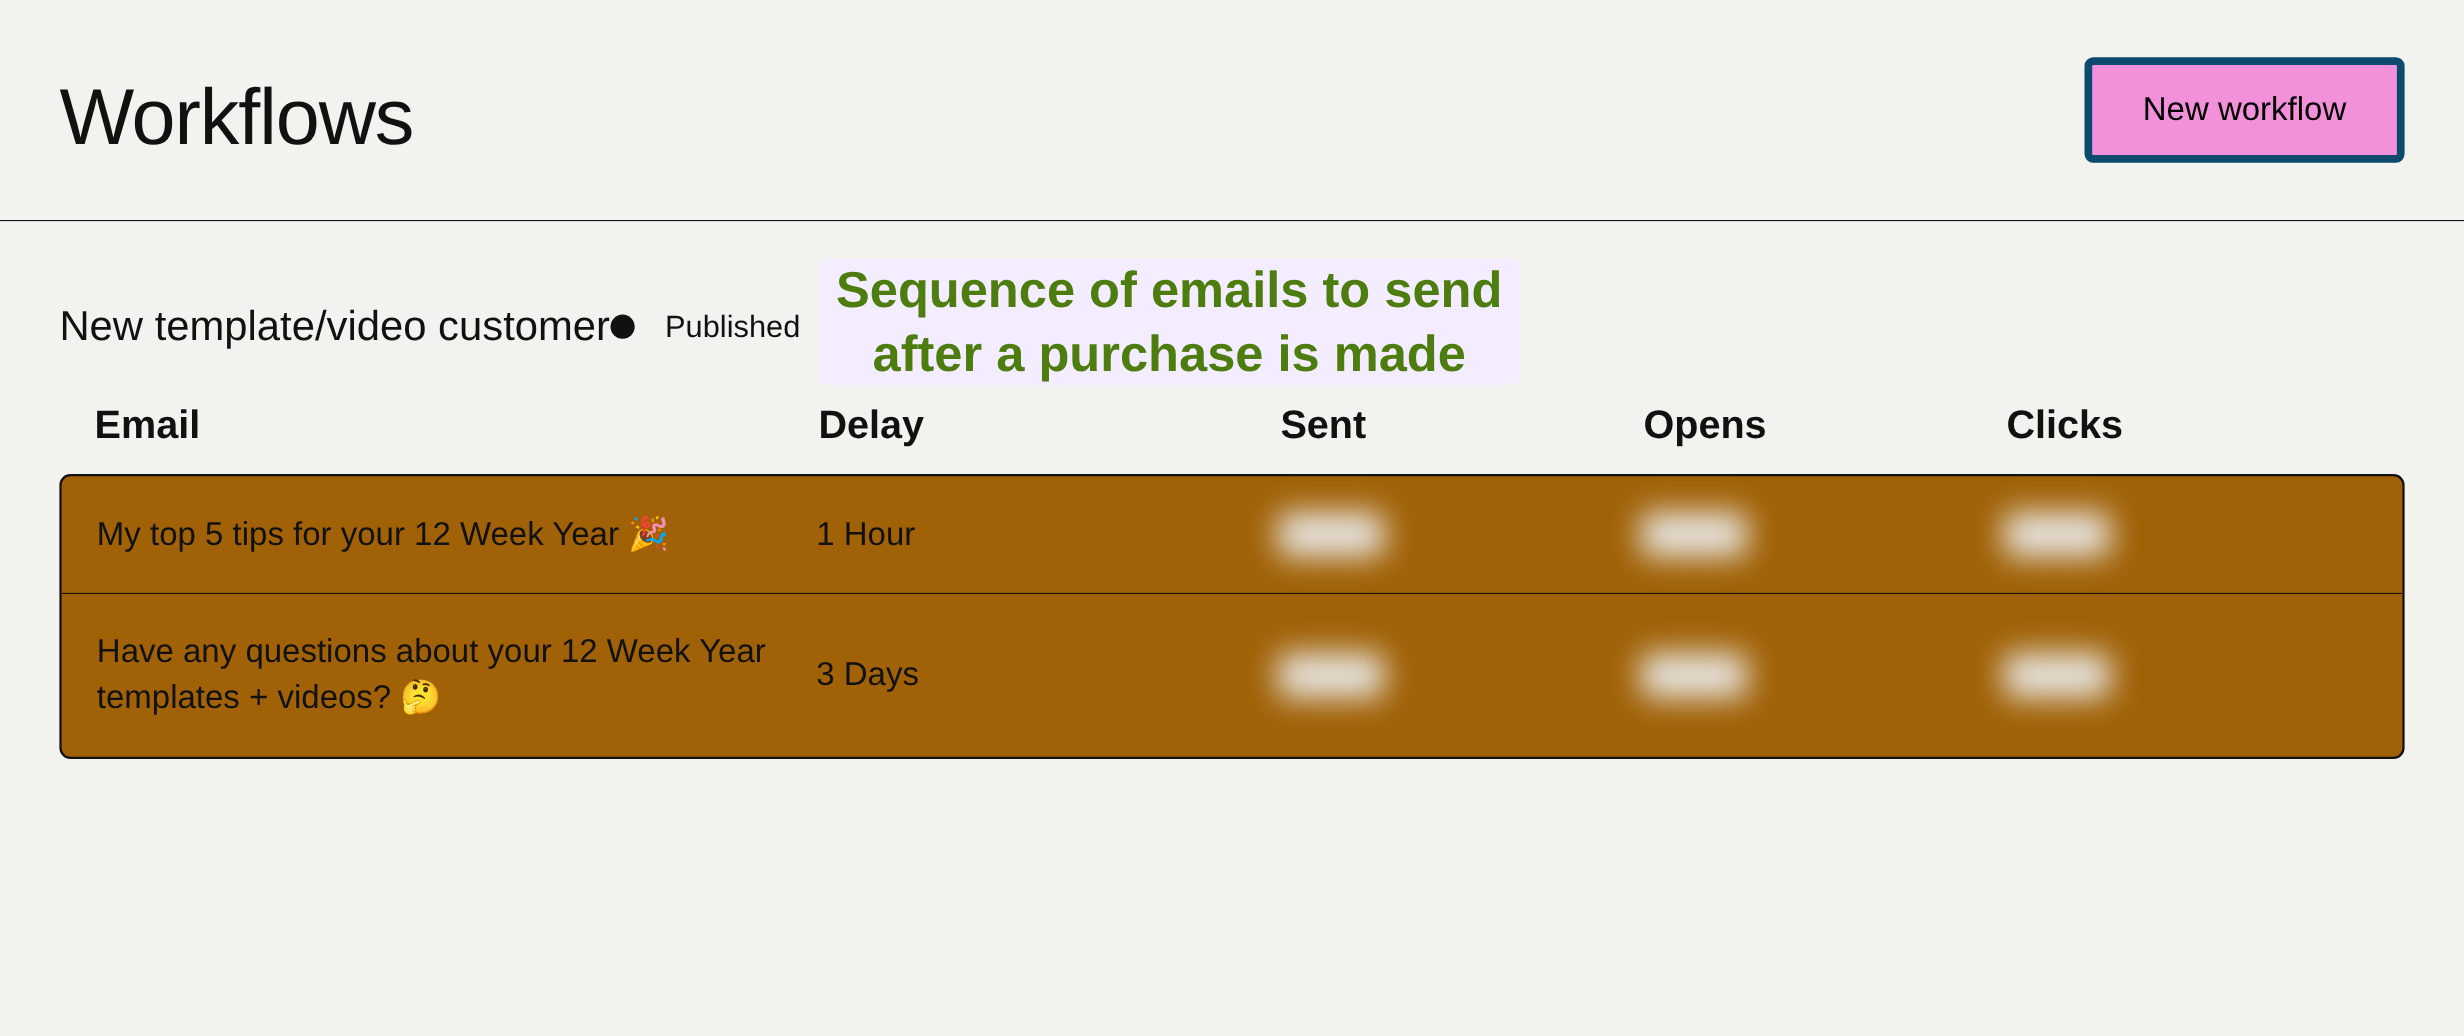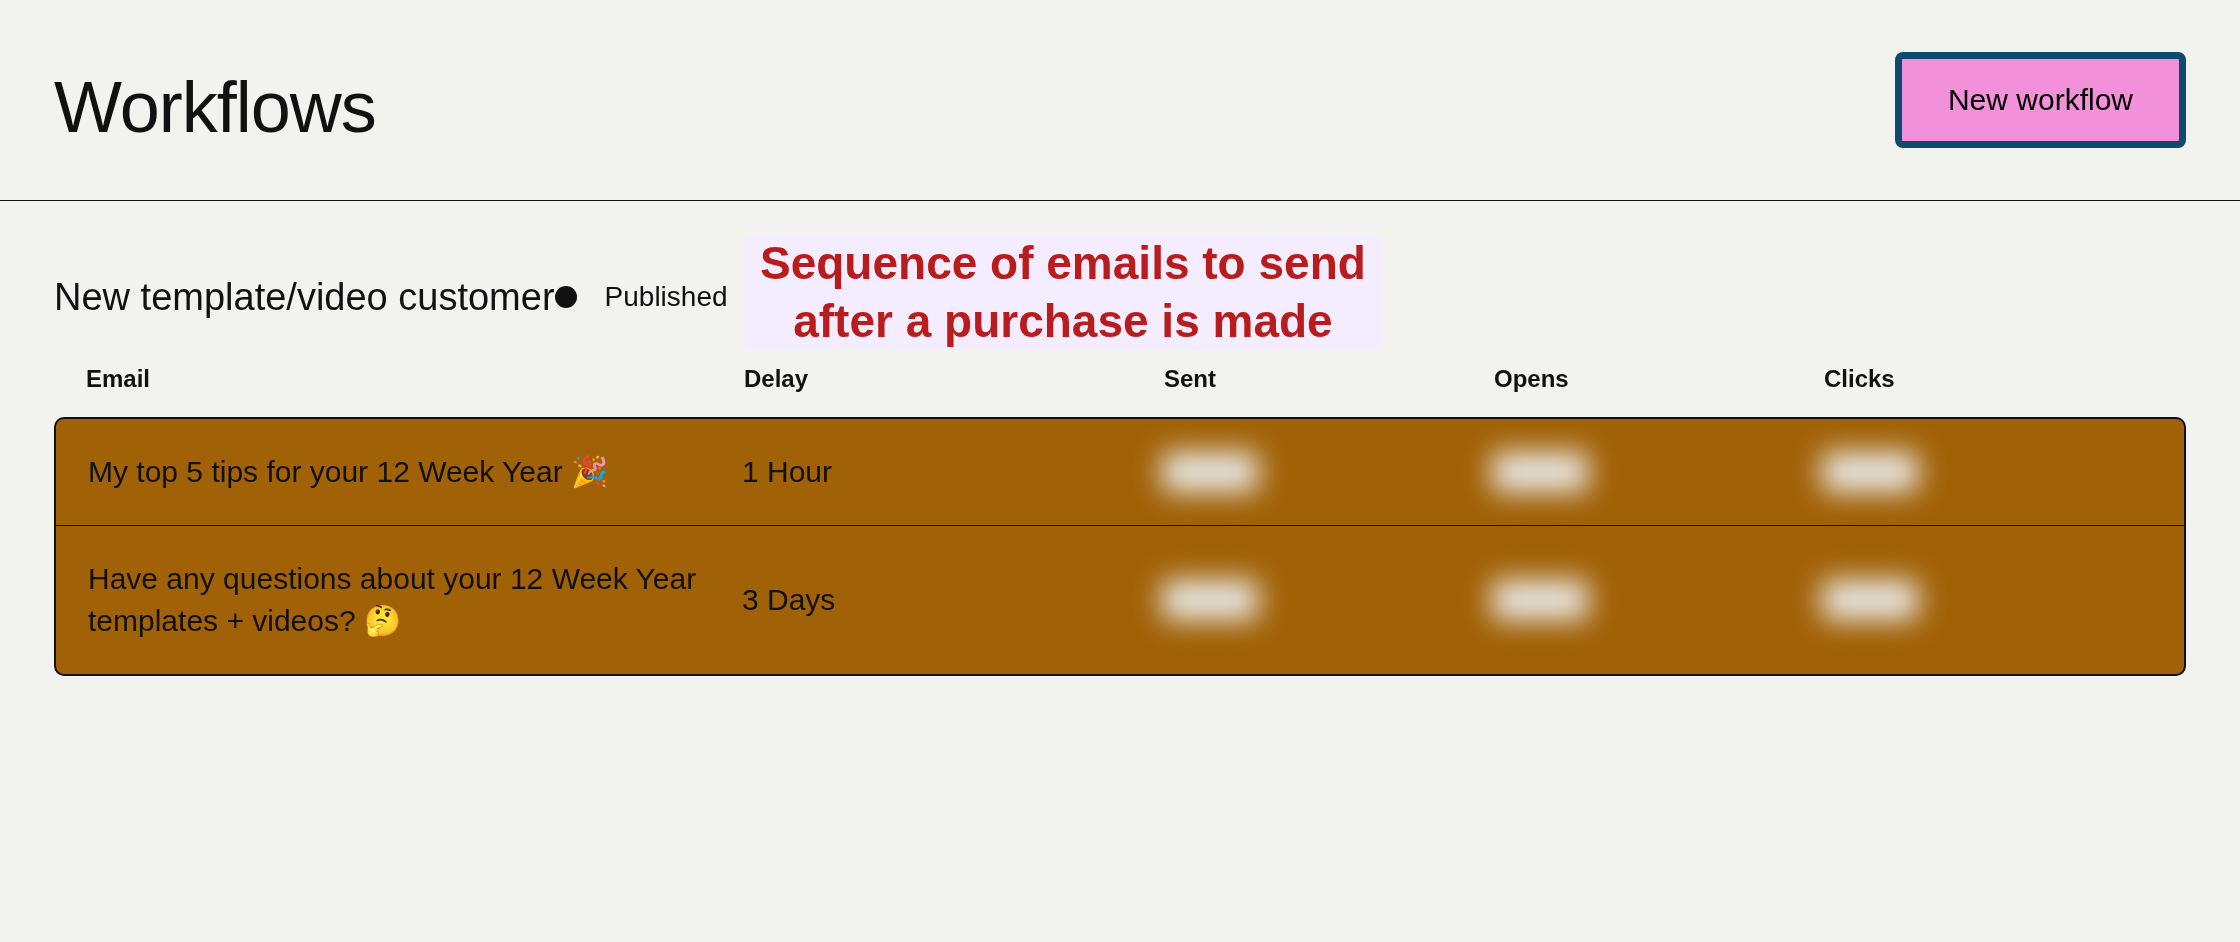--- a/index.html
+++ b/index.html
@@ -58,21 +58,21 @@
       font-size: 38px;
       font-weight: 400;
     }
     
     .annotation {
       position: absolute;
       left: 690px;
       top: -26px;
       font-size: 46px;
       font-weight: 700;
-      color: #b91c1c;
+      color: #4d7c0f;
       background: #f3edff;
       padding: 0px 16px;
       border-radius: 8px;
       text-align: center;
       line-height: 1.25;
       z-index: 10;
     }
     
     .right-controls {
       display: flex;
@@ -112,21 +112,21 @@
     }
     
     .table-container {
       margin-top: 16px;
     }
     
     .columns-header {
       display: grid;
       grid-template-columns: 1fr 420px 330px 330px 330px;
       padding: 0 32px 24px 32px;
-      font-size: 24px;
+      font-size: 36px;
       font-weight: 600;
     }
     
     .table-body {
       border: 2px solid #111;
       border-radius: 10px;
       background: #a16207;
       overflow: hidden;
     }
     

